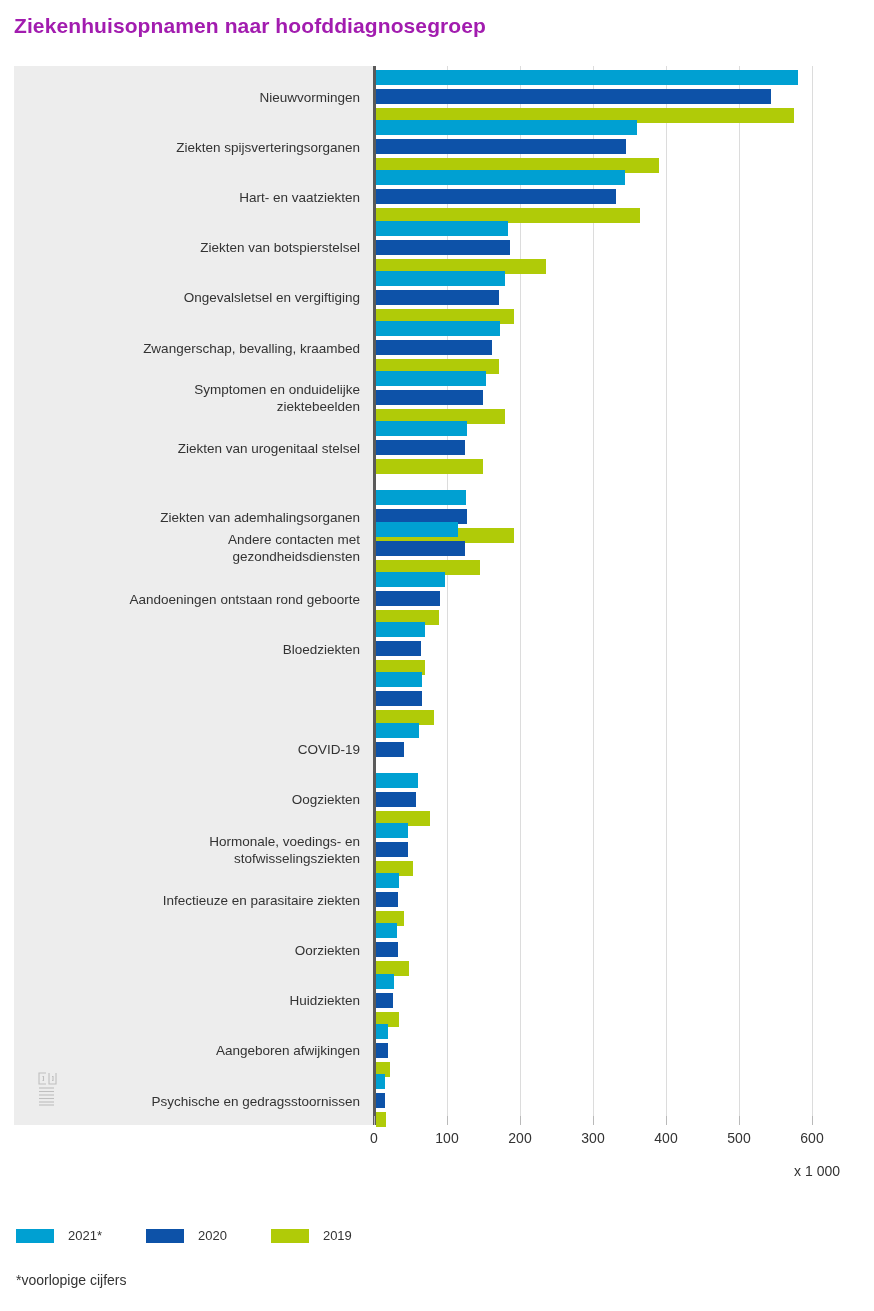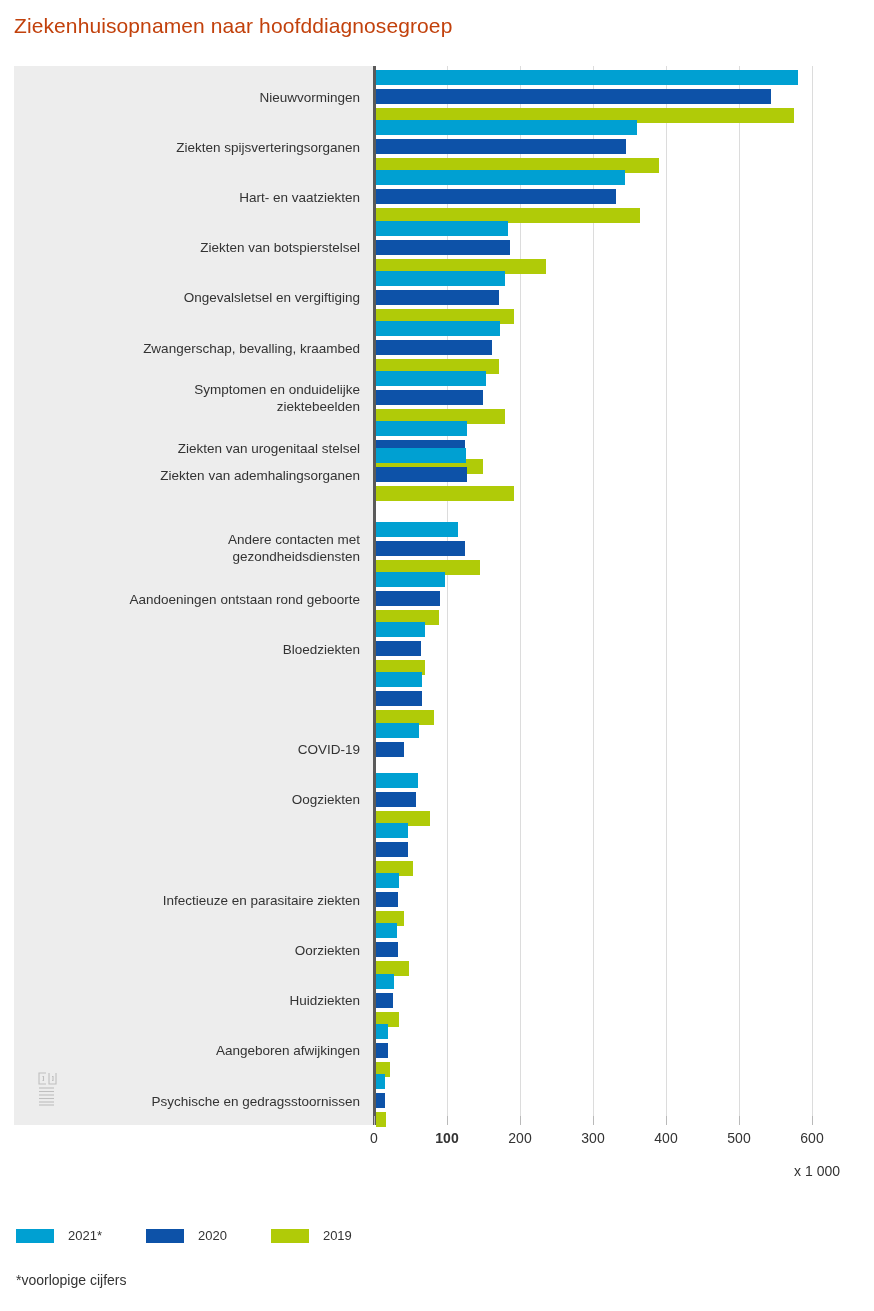--- a/index.html
+++ b/index.html
@@ -11,22 +11,22 @@
     color: #222222;
     overflow: hidden;
     position: relative;
   }
 
   
   #chart-title {
     position: absolute;
     left: 14px; top: 14px;
     font-size: 21px;
-    font-weight: 400;
-    color: #c2410c;
+    font-weight: 700;
+    color: #a21caf;
     letter-spacing: .1px;
     white-space: nowrap;
   }
 
   
   #plot-area {
     position: absolute;
     left: 14px; top: 66px;
     width: 826px; height: 1059px;
   }
@@ -227,21 +227,21 @@
         </div>
       </div>
       <div class="row" style="top: 355.4px; height: 53px;">
         <div class="cat-label"><span>Ziekten van urogenitaal stelsel</span></div>
         <div class="bars">
           <div class="bar" title="Ziekten van urogenitaal stelsel — 2021*: 125" style="background: rgb(0, 160, 210); width: 91.25px;"></div>
           <div class="bar" title="Ziekten van urogenitaal stelsel — 2020: 122" style="background: rgb(13, 82, 168); width: 89.06px;"></div>
           <div class="bar" title="Ziekten van urogenitaal stelsel — 2019: 147" style="background: rgb(176, 203, 8); width: 107.31px;"></div>
         </div>
       </div>
-      <div class="row" style="top: 382px; height: 53px; padding-left: 40px;">
+      <div class="row" style="top: 424px; height: 53px; padding-left: 40px;">
         <div class="cat-label"><span>Ziekten van ademhalingsorganen</span></div>
         <div class="bars">
           <div class="bar" title="Ziekten van ademhalingsorganen — 2021*: 123" style="background: rgb(0, 160, 210); width: 89.79px;"></div>
           <div class="bar" title="Ziekten van ademhalingsorganen — 2020: 125" style="background: rgb(13, 82, 168); width: 91.25px;"></div>
           <div class="bar" title="Ziekten van ademhalingsorganen — 2019: 189" style="background: rgb(176, 203, 8); width: 137.97px;"></div>
         </div>
       </div>
       <div class="row" style="top: 455.8px; height: 53px;">
         <div class="cat-label"><span>Andere contacten met</span><br><span>gezondheidsdiensten</span></div>
         <div class="bars">
@@ -283,20 +283,21 @@
       </div>
       <div class="row" style="top: 706.8px; height: 53px; text-decoration: underline;">
         <div class="cat-label"><span>Oogziekten</span></div>
         <div class="bars">
           <div class="bar" title="Oogziekten — 2021*: 57" style="background: rgb(0, 160, 210); width: 41.61px;"></div>
           <div class="bar" title="Oogziekten — 2020: 55" style="background: rgb(13, 82, 168); width: 40.15px;"></div>
           <div class="bar" title="Oogziekten — 2019: 74" style="background: rgb(176, 203, 8); width: 54.02px;"></div>
         </div>
       </div>
       <div class="row" style="top: 757px; height: 53px;">
+        <div class="cat-label"><span>Hormonale, voedings- en</span><br><span>stofwisselingsziekten</span></div>
         <div class="bars">
           <div class="bar" title="Hormonale, voedings- en stofwisselingsziekten — 2021*: 44" style="background: rgb(0, 160, 210); width: 32.12px;"></div>
           <div class="bar" title="Hormonale, voedings- en stofwisselingsziekten — 2020: 44" style="background: rgb(13, 82, 168); width: 32.12px;"></div>
           <div class="bar" title="Hormonale, voedings- en stofwisselingsziekten — 2019: 51" style="background: rgb(176, 203, 8); width: 37.23px;"></div>
         </div>
       </div>
       <div class="row" style="top: 807.2px; height: 53px;">
         <div class="cat-label"><span>Infectieuze en parasitaire ziekten</span></div>
         <div class="bars">
           <div class="bar" title="Infectieuze en parasitaire ziekten — 2021*: 31" style="background: rgb(0, 160, 210); width: 22.63px;"></div>
@@ -356,21 +357,21 @@
     <div class="tick" style="left: 360px;"></div>
     <div class="tick" style="left: 433px;"></div>
     <div class="tick" style="left: 506px;"></div>
     <div class="tick" style="left: 579px;"></div>
     <div class="tick" style="left: 652px;"></div>
     <div class="tick" style="left: 725px;"></div>
     <div class="tick" style="left: 798px;"></div>
   </div>
 <div id="tick-labels-layer">
     <div class="tick-label" style="left: 374px;">0</div>
-    <div class="tick-label" style="left: 447px; font-weight: bold;">100</div>
+    <div class="tick-label" style="left: 447px;">100</div>
     <div class="tick-label" style="left: 520px;">200</div>
     <div class="tick-label" style="left: 593px;">300</div>
     <div class="tick-label" style="left: 666px;">400</div>
     <div class="tick-label" style="left: 739px;">500</div>
     <div class="tick-label" style="left: 812px;">600</div>
   </div>
 <div id="axis-unit">x 1 000</div>
 
 <div id="legend">
     <div class="legend-item">

